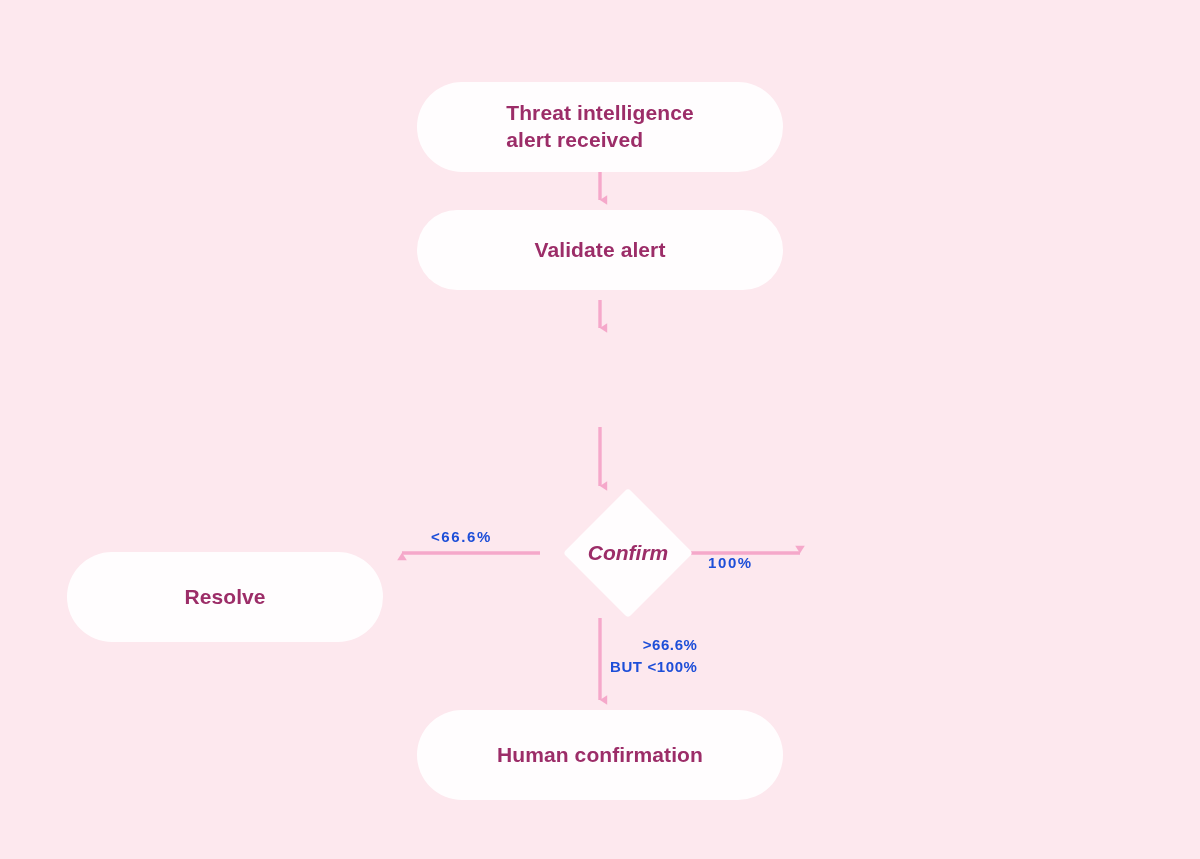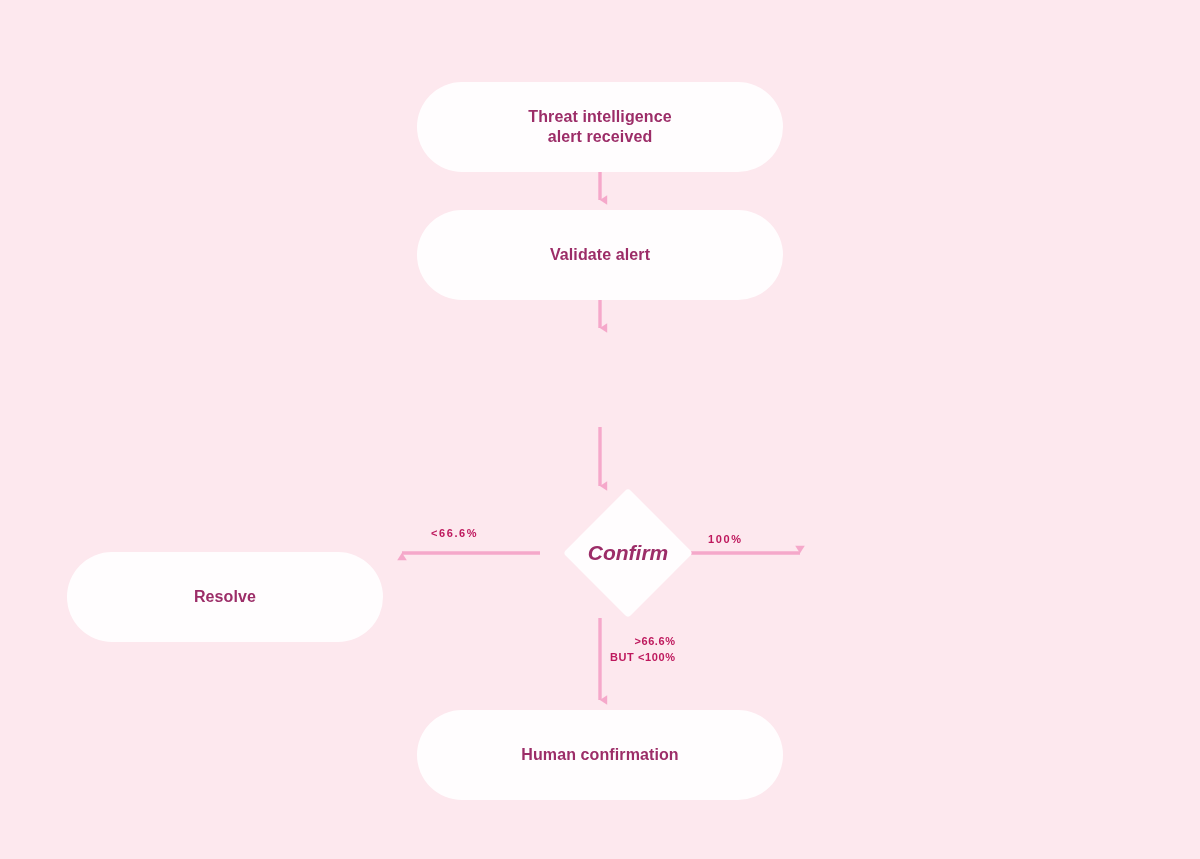--- a/index.html
+++ b/index.html
@@ -18,24 +18,24 @@
     width: 1200px;
     height: 859px;
   }
   .node {
     position: absolute;
     background: #FFFDFE;
     border-radius: 999px;
     display: flex;
     align-items: center;
     justify-content: center;
-    text-align: center;
+    text-align: left;
     color: #9C2D68;
     font-weight: 700;
-    font-size: 16px;
+    font-size: 21px;
     line-height: 1.28;
     letter-spacing: 0.1px;
     box-sizing: border-box;
     padding: 6px 18px;
   }
   .node .node-label {
     display: block;
     white-space: pre-line;
   }
 
@@ -72,23 +72,23 @@
     position: absolute;
     left: 0;
     top: 0;
     width: 1200px;
     height: 859px;
     pointer-events: none;
   }
 
   .edge-label {
     position: absolute;
-    color: #be185d;
+    color: #1d4ed8;
     font-weight: 700;
-    font-size: 11px;
+    font-size: 15px;
     letter-spacing: 1.6px;
     line-height: 1.45;
     white-space: pre-line;
   }
 </style>
 </head>
 <body>
 
 <div id="canvas">
 
@@ -116,39 +116,39 @@
     <line x1="662" y1="553" x2="800" y2="553" stroke="#F5A8CA" stroke-width="3.4" marker-end="url(#arrow-right)"></line>
 
     <line x1="600" y1="618" x2="600" y2="700" stroke="#F5A8CA" stroke-width="3.4" marker-end="url(#arrow-down)"></line>
   </svg>
 
   <div class="node" style="left:417px; top:82px; width:366px; height:90px;">
     <span class="node-label">Threat intelligence
 alert received</span>
   </div>
 
-  <div class="node" style="left:417px; top:210px; width:366px; height:90px;">
+  <div class="node" style="left:417px; top:210px; width:366px; height:80px;">
     <span class="node-label">Validate alert</span>
   </div>
 
 
   <div class="diamond" style="left:563px; top:488px; width:130px; height:130px;font-style:italic;">
     <div class="diamond-shape"></div>
     <span class="diamond-label">Confirm</span>
   </div>
 
   <div class="node" style="left:67px; top:508px; width:316px; height:90px;margin-top:44px;">
     <span class="node-label">Resolve</span>
   </div>
 
 
   <div class="node" style="left:417px; top:710px; width:366px; height:90px;">
     <span class="node-label">Human confirmation</span>
   </div>
 
   <div class="edge-label" style="left:431px; top:526px; text-align:left;">&lt;66.6%</div>
 
-  <div class="edge-label" style="left:708px; top:532px; text-align:left;">100%</div>
+  <div class="edge-label" style="left:708px; top:552px; text-align:left;">100%</div>
 
   <div class="edge-label" style="left:610px; top:634px; text-align:right; letter-spacing:0.6px;">&gt;66.6%
 BUT &lt;100%</div>
 
 </div>
 
 </body></html>

